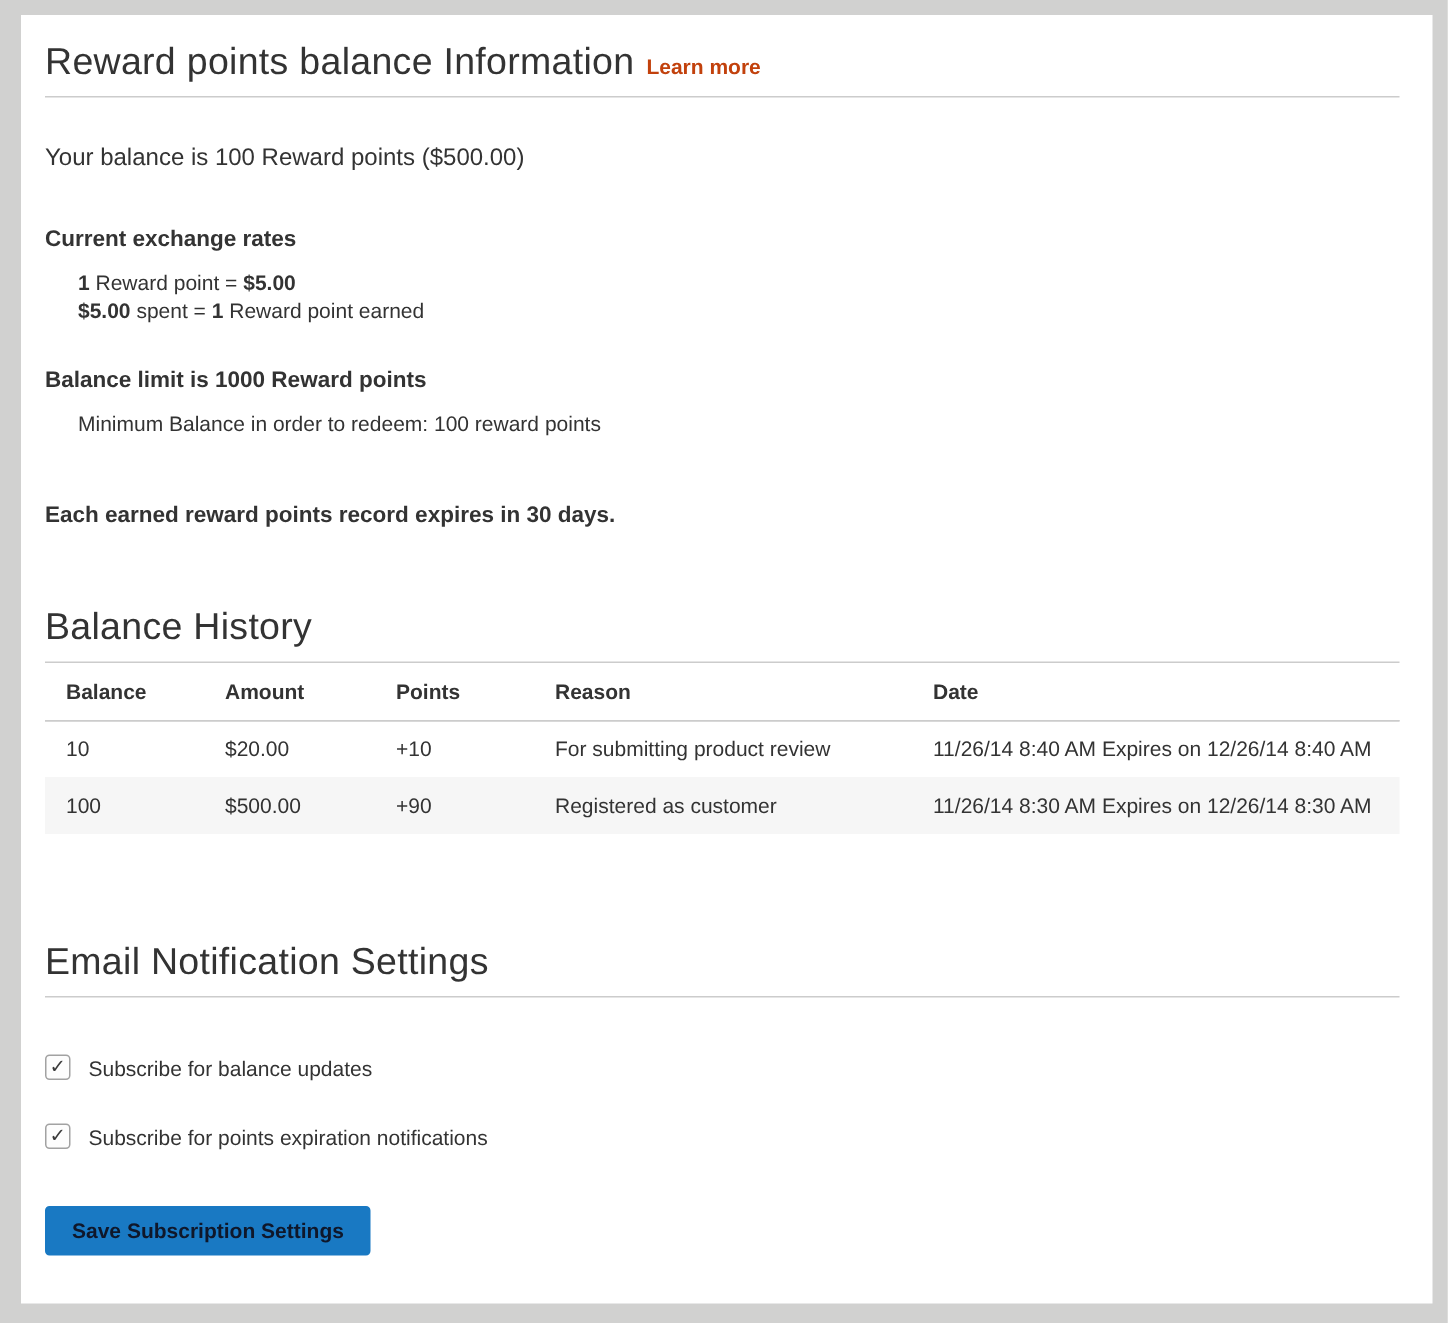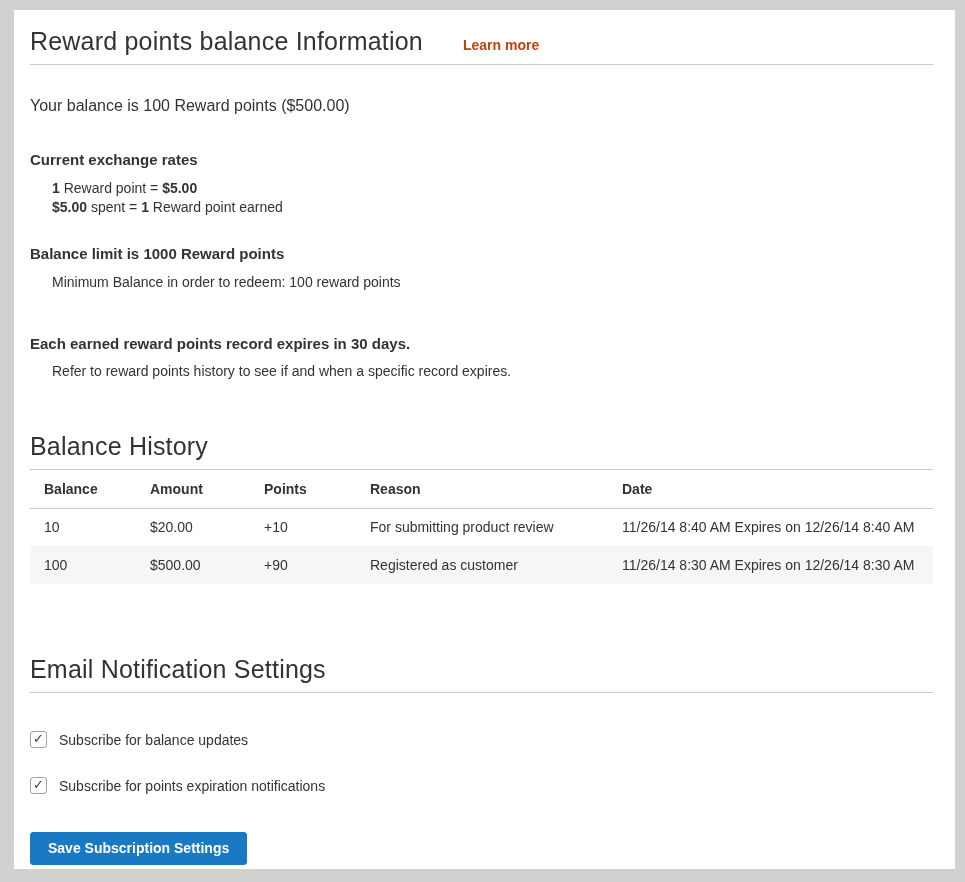--- a/index.html
+++ b/index.html
@@ -14,21 +14,21 @@
     position: absolute;
     left: 14px; top: 10px;
     width: 941px; height: 859px;
     background: #ffffff;
     padding: 16px 22px 21px 16px;
   }
   
   .section-head {
     display: flex;
     align-items: baseline;
-    gap: 40px;
+    gap: 8px;
     border-bottom: 1px solid #cccccc;
     padding-bottom: 8px;
   }
   .section-head h1, .section-head h2 {
     font-size: 25px;
     font-weight: 300;
     color: #333;
     letter-spacing: 0.2px;
     line-height: 30px;
   }
@@ -101,21 +101,21 @@
     color: #3a3a3a;
     line-height: 1;
     transform: translateY(-1px);
   }
   .check-label { margin-left: 12px; cursor: pointer; text-align: right; }
   
   .save-btn {
     margin-top: 38px;
     display: inline-block;
     background: #1979c3;
-    color: #ffffff;
+    color: #0f172a;
     font-family: inherit;
     font-size: 14px;
     font-weight: 600;
     border: 1px solid #1979c3;
     border-radius: 3px;
     padding: 7px 17px 8px;
     cursor: pointer;
   }
 </style>
 </head>
@@ -136,21 +136,20 @@
   <p class="sub-head rates-head">Current exchange rates</p>
   <div class="body-line rates-lines">
     <div><b>1</b><span> Reward point = </span><b>$5.00</b></div>
     <div><b>$5.00</b><span> spent = </span><b>1</b><span> Reward point earned</span></div>
   </div>
 
   
   <p class="sub-head limit-head">Balance limit is 1000 Reward points</p>
   <p class="body-line limit-text">Minimum Balance in order to redeem: 100 reward points</p>
   <p class="sub-head expire-head">Each earned reward points record expires in 30 days.</p>
-  <p class="body-line expire-text">Refer to reward points history to see if and when a specific record expires.</p>
 
   
   <div class="section-head history-head">
     <h2>Balance History</h2>
   </div>
   <table class="history">
     <colgroup>
       <col class="col-balance">
         <col class="col-amount">
         <col class="col-points">

